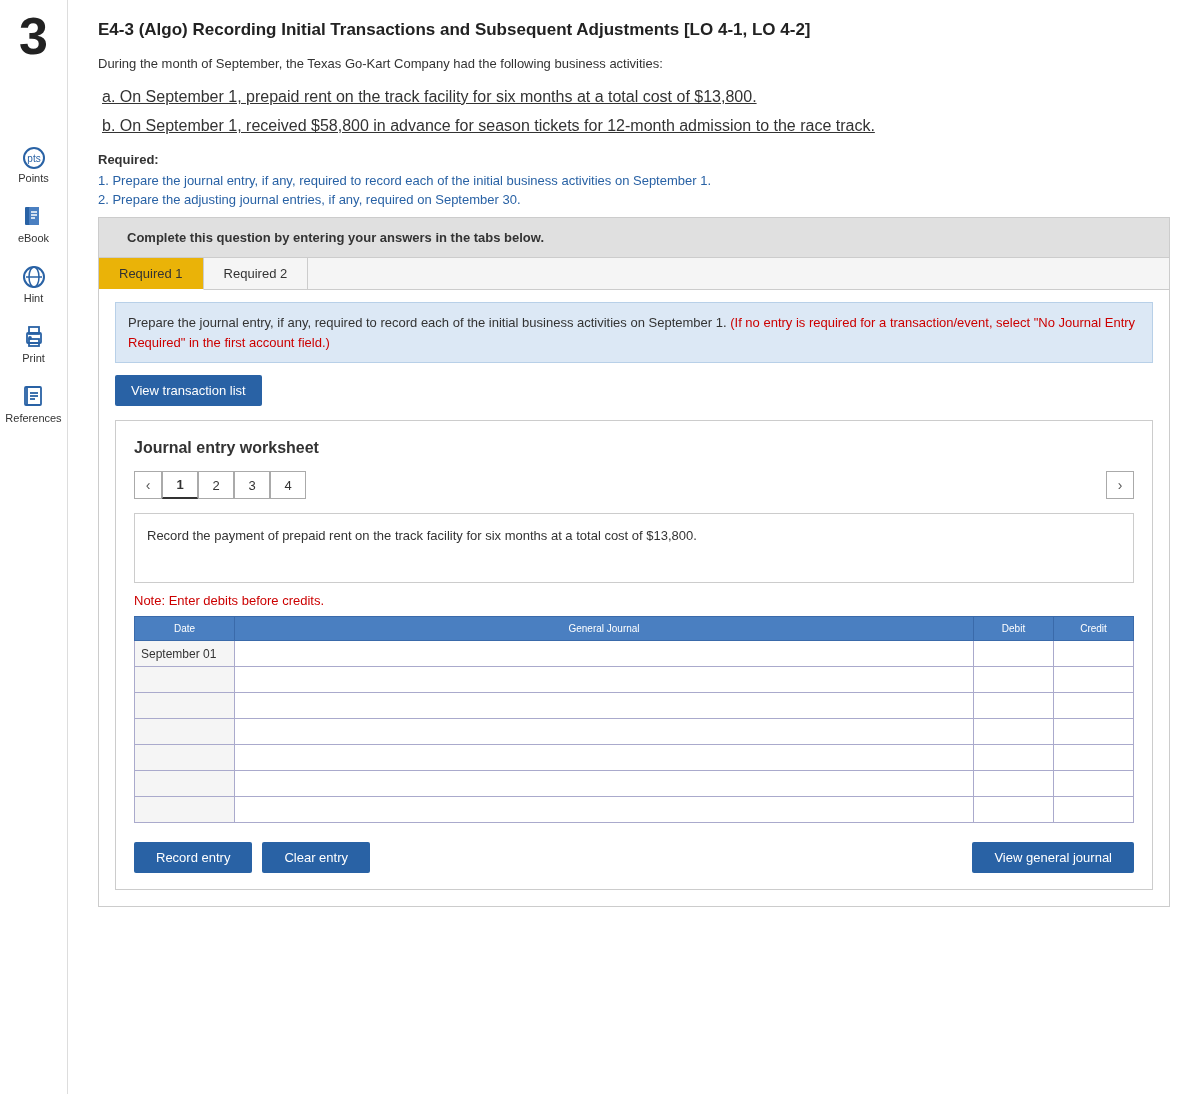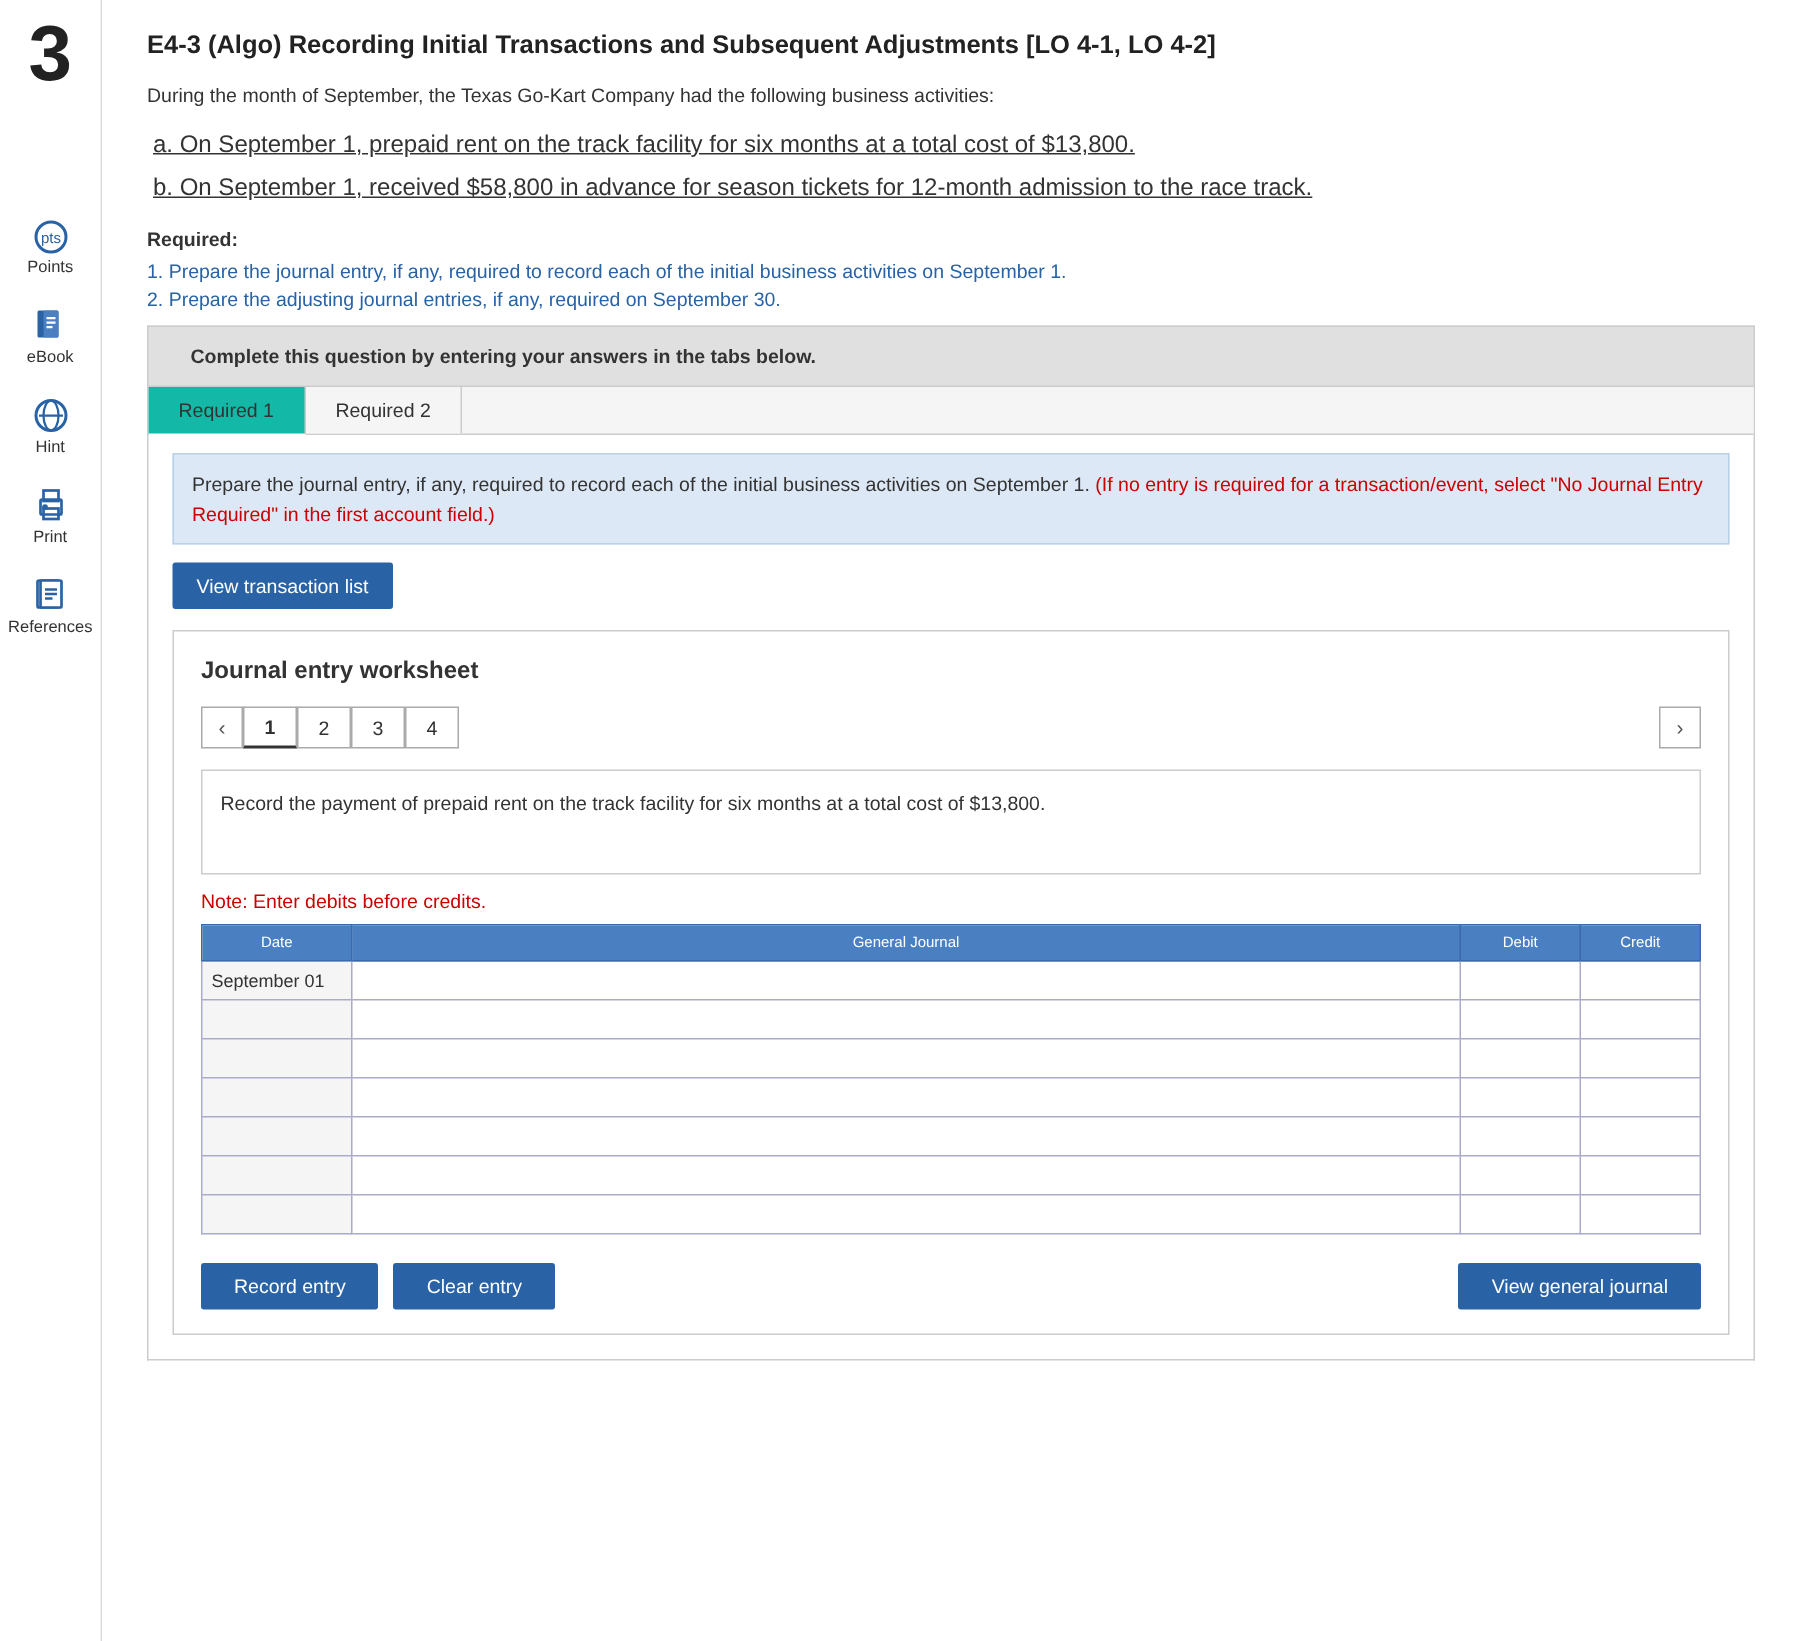--- a/index.html
+++ b/index.html
@@ -119,21 +119,21 @@
     }
     .tab {
       padding: 8px 20px;
       font-size: 13px;
       cursor: pointer;
       border-right: 1px solid #ccc;
       color: #333;
       background: #f5f5f5;
     }
     .tab.active {
-      background: #14b8a6;
+      background: #eab308;
       border-bottom: 1px solid #fff;
       margin-bottom: -1px;
       font-weight: normal;
     }
 
     
     .tab-content {
       padding: 12px 16px 16px 16px;
     }
 

